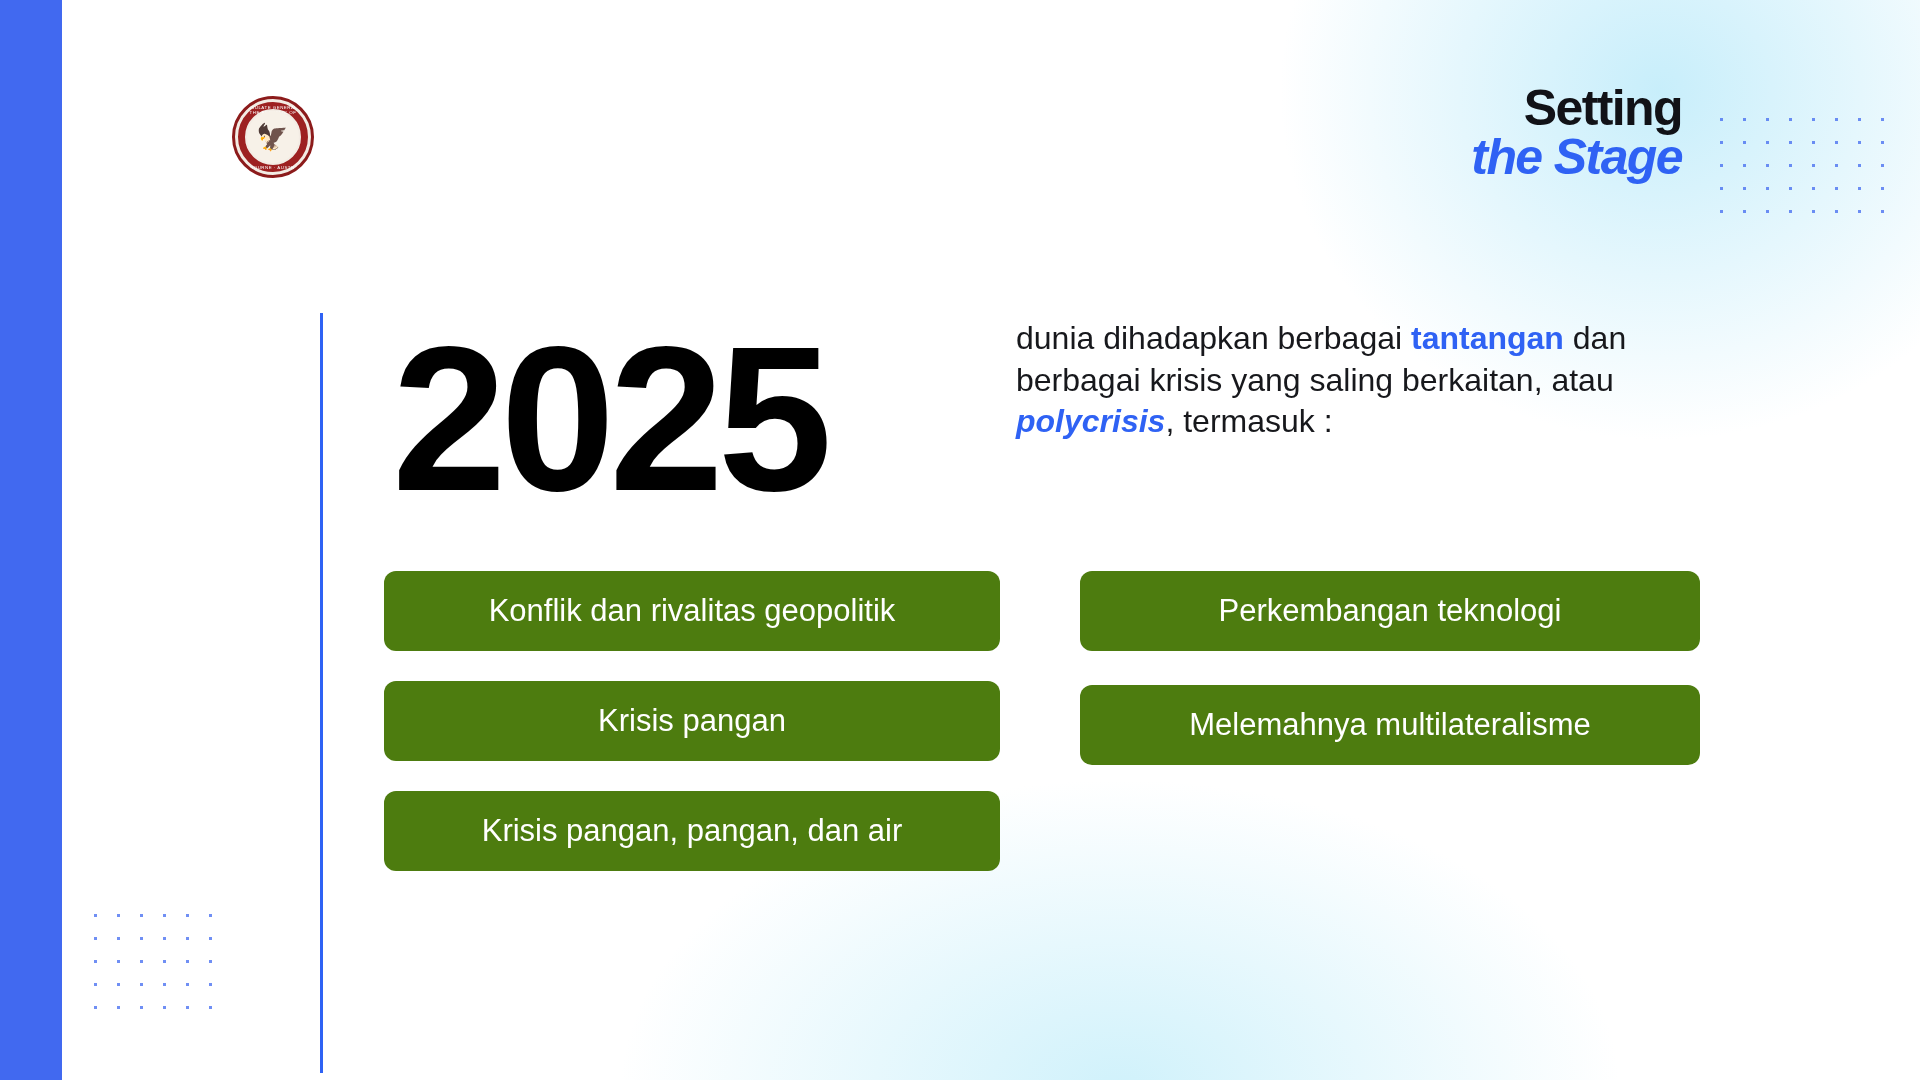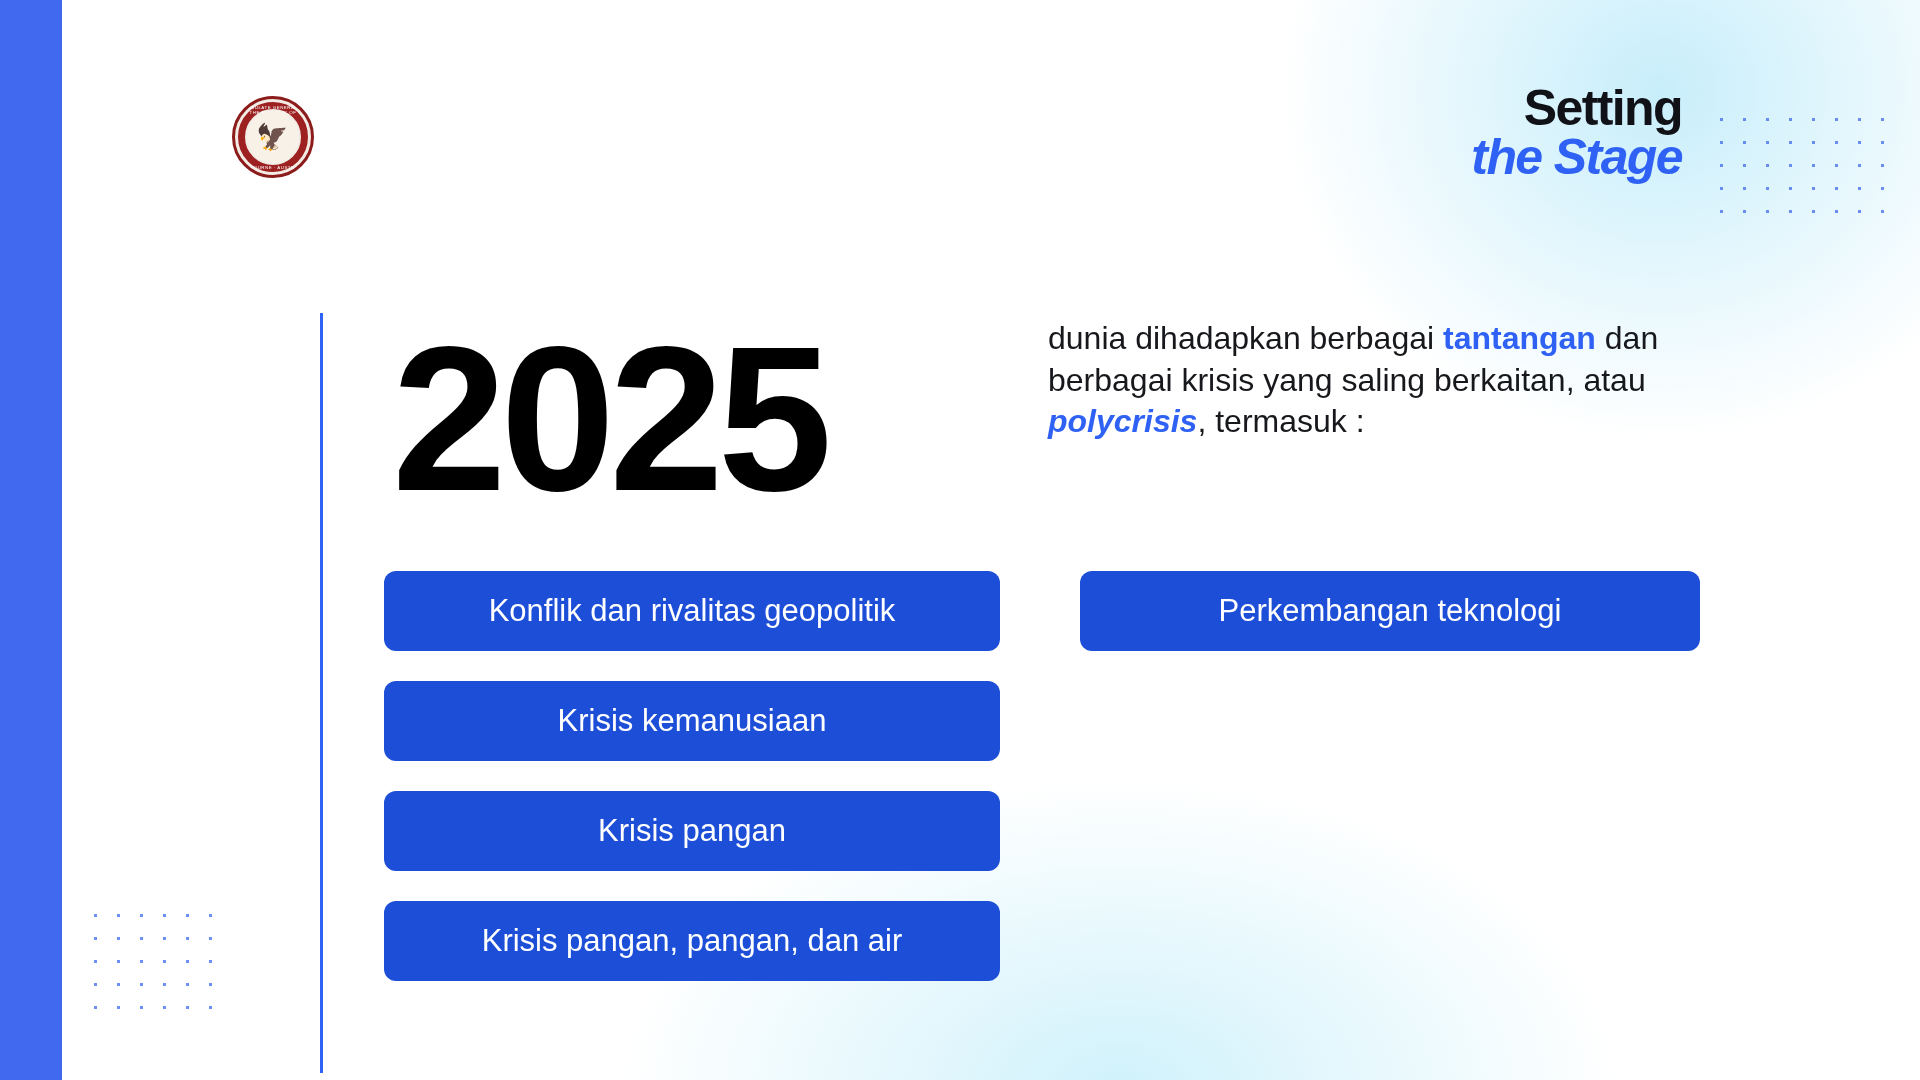--- a/index.html
+++ b/index.html
@@ -172,21 +172,20 @@
 
   
   .intro {
     position: absolute;
     left: 1016px;
     top: 318px;
     width: 740px;
     font-size: 32px;
     line-height: 1.30;
     color: #17181c;
-    margin-left: 32px;
   }
   .intro b {
     color: #2f62f4;
     font-weight: 700;
   }
   .intro i {
     color: #2f62f4;
     font-weight: 700;
     font-style: italic;
   }
@@ -203,21 +202,21 @@
     width: 616px;
     gap: 30px;
   }
   .col-right {
     left: 1080px;
     top: 571px;
     width: 620px;
     gap: 34px;
   }
   .pill {
-    background: #1d4ed8;
+    background: #4d7c0f;
     color: #ffffff;
     border-radius: 12px;
     font-size: 31px;
     line-height: 1.28;
     text-align: center;
     display: flex;
     align-items: center;
     justify-content: center;
     min-height: 80px;
     padding: 10px 6px;
@@ -255,22 +254,22 @@
   <div class="v-divider"></div>
 
   <div class="year">2025</div>
 
   <div class="intro">
     <span>dunia dihadapkan berbagai </span><b>tantangan</b><span> dan berbagai krisis yang saling berkaitan, atau </span><i>polycrisis</i><span>, termasuk :</span>
   </div>
 
   <div class="col col-left">
     <div class="pill">Konflik dan rivalitas geopolitik</div>
-    <div class="pill">Krisis kemanusiaan</div>
     <div class="pill">Krisis pangan</div>
     <div class="pill">Krisis pangan, pangan, dan air</div>
   </div>
 
   <div class="col col-right">
     <div class="pill">Perkembangan teknologi</div>
+    <div class="pill">Melemahnya multilateralisme</div>
   </div>
 
 </div>
 
 </body></html>

